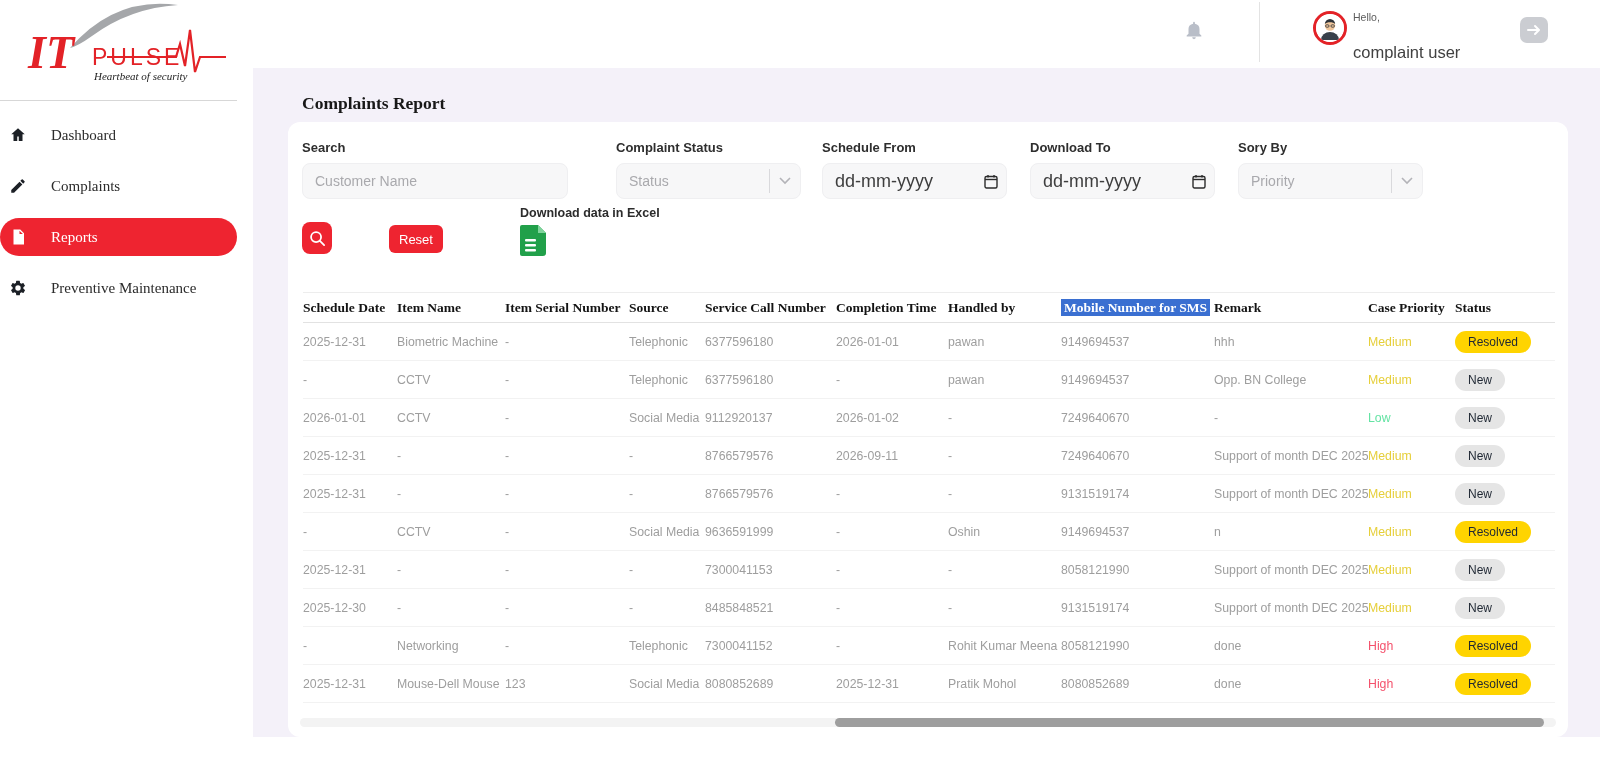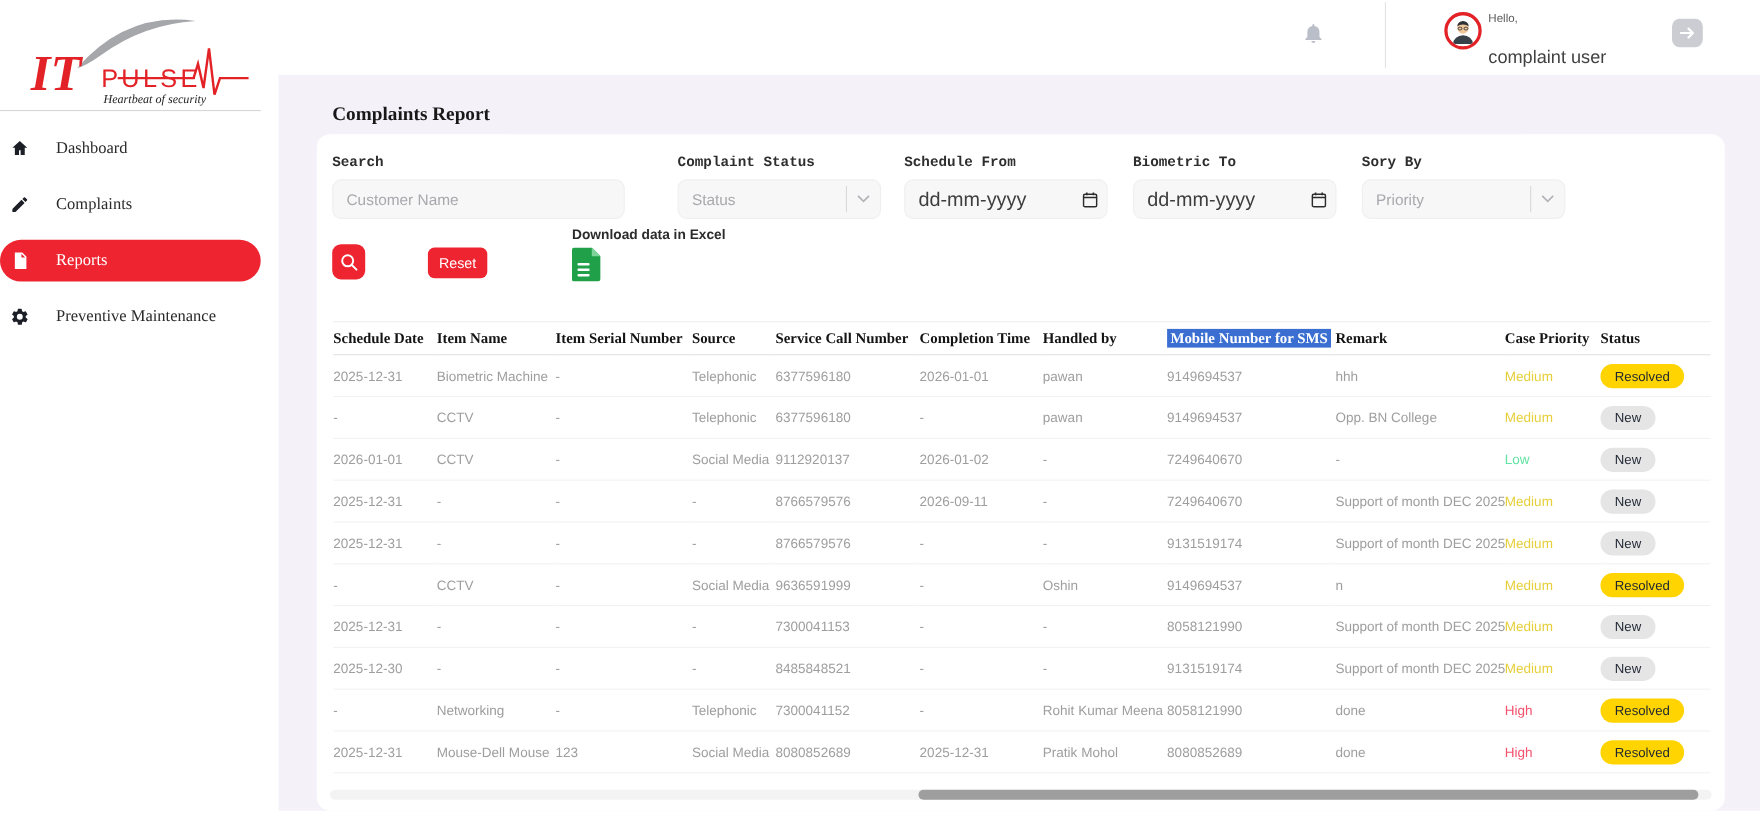--- a/index.html
+++ b/index.html
@@ -2,21 +2,21 @@
 <html><head>
 <meta charset="utf-8">
 <style>
   * { margin:0; padding:0; box-sizing:border-box; }
   html,body { width:1600px; height:759px; background:#fff; overflow:hidden;
               font-family:"Liberation Sans", sans-serif; }
   .app { position:relative; width:1600px; height:759px; background:#fff; }
 
   
   .sidebar { position:absolute; left:0; top:0; width:253px; height:759px; background:#fff; z-index:5; }
-  .logo-wrap { position:absolute; left:10px; top:16px; }
+  .logo-wrap { position:absolute; left:10px; top:2px; }
   .logo-sep { position:absolute; left:0; top:100px; width:237px; height:1px; background:#d7d7d7; }
   .nav-item { position:absolute; left:0; width:237px; height:38px; display:flex; align-items:center; cursor:pointer; }
   .nav-item .nico { width:18px; height:18px; margin-left:9px; color:#1c2026; flex:0 0 18px; }
   .nav-item .nlabel { margin-left:24px; font-family:"Liberation Serif", serif; font-size:15px; color:#2b2b2b; }
   .nav-item.active { background:#ee2430; border-radius:25px; }
   .nav-item.active .nico { color:#fff; }
   .nav-item.active .nlabel { color:#fff; }
 
   
   .topbar { position:absolute; left:253px; top:0; width:1347px; height:68px; background:#fff; }
@@ -30,21 +30,21 @@
   .logout-btn { position:absolute; left:1267px; top:17px; width:28px; height:26px; border-radius:7px;
                 background:#cbcdd2; display:flex; align-items:center; justify-content:center; cursor:pointer; }
 
   
   .main-bg { position:absolute; left:253px; top:68px; width:1347px; height:669px; background:#f4f1f9; }
   .page-title { position:absolute; left:49px; top:25px; font-family:"Liberation Serif", serif;
                 font-weight:bold; font-size:17.5px; color:#181818; }
   .card { position:absolute; left:35px; top:54px; width:1280px; height:615px; background:#fff; border-radius:12px; }
 
   
-  .flabel { position:absolute; top:18px; font-size:13px; font-weight:bold; color:#2e2e2e;font-family:Liberation Mono, monospace; }
+  .flabel { position:absolute; top:18px; font-size:13px; font-weight:bold; color:#2e2e2e; }
   .fbox { position:absolute; top:41px; height:36px; background:#f7f7f8; border:1px solid #efeff1;
           border-radius:8px; display:flex; align-items:center; }
   .fbox input { border:none; outline:none; background:transparent; font-size:14px; color:#444;
                 width:100%; padding:0 12px; font-family:"Liberation Sans", sans-serif; }
   .fbox input::placeholder { color:#a9a9ad; }
   .sel-text { flex:1; padding-left:12px; font-size:14px; color:#a9a9ad; }
   .sel-div { width:1px; height:24px; background:#d9d9dc; }
   .sel-chev { width:30px; display:flex; align-items:center; justify-content:center; color:#b3b3b8; }
   .date-text { flex:1; padding-left:12px; font-size:18px; color:#3e3e3e; }
   .cal-ic { width:30px; display:flex; align-items:center; justify-content:center; color:#2c2c2c; }
@@ -153,21 +153,21 @@
   </header>
 
   <div class="main-bg">
     <h1 class="page-title">Complaints Report</h1>
 
     <section class="card">
 
       <div class="flabel" style="left:14px">Search</div>
       <div class="flabel" style="left:328px">Complaint Status</div>
       <div class="flabel" style="left:534px">Schedule From</div>
-      <div class="flabel" style="left:742px">Biometric To</div>
+      <div class="flabel" style="left:742px">Download To</div>
       <div class="flabel" style="left:950px">Sory By</div>
 
       <div class="fbox" style="left:14px; width:266px">
         <input type="text" placeholder="Customer Name" style="">
       </div>
 
       <div class="fbox" style="left:328px; width:185px">
         <span class="sel-text">Status</span>
         <span class="sel-div"></span>
         <span class="sel-chev">

